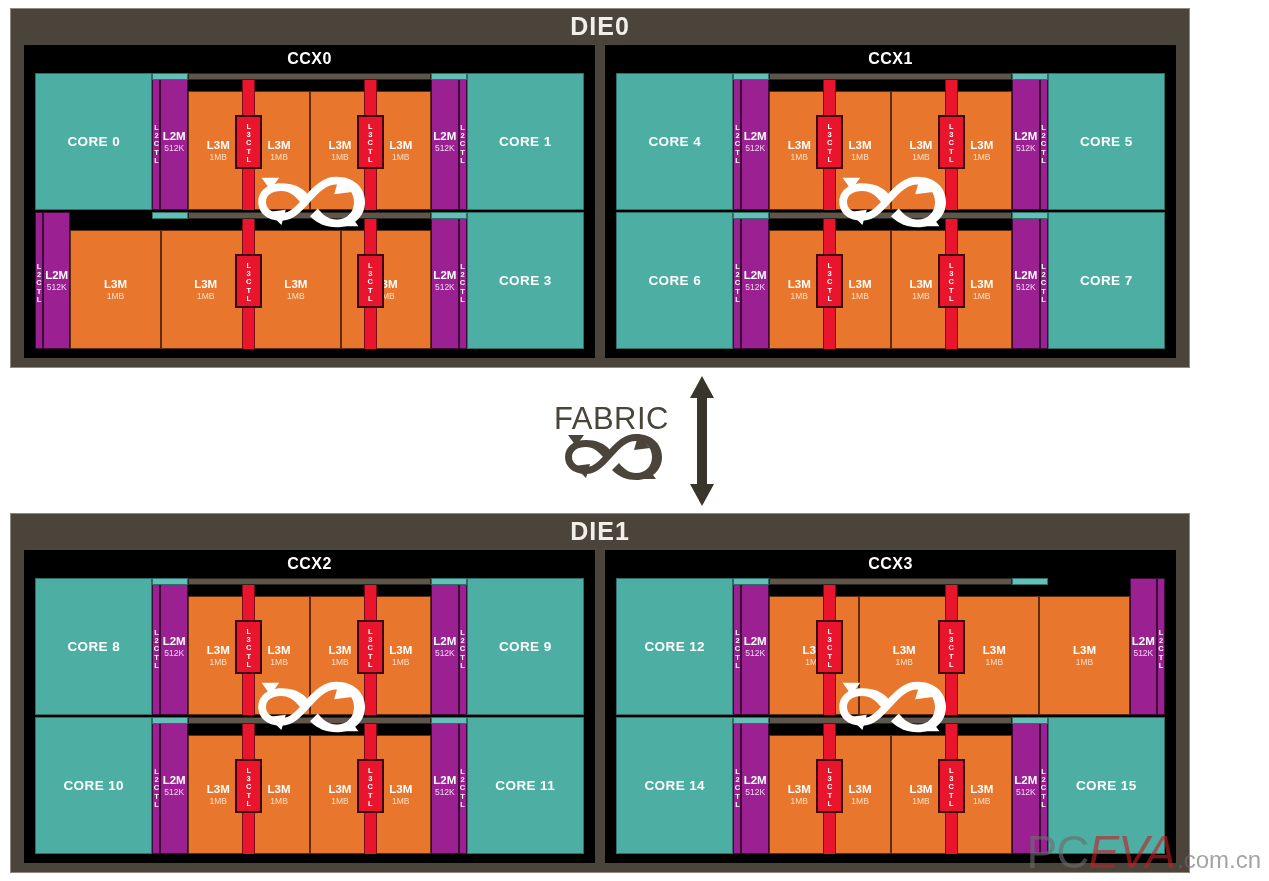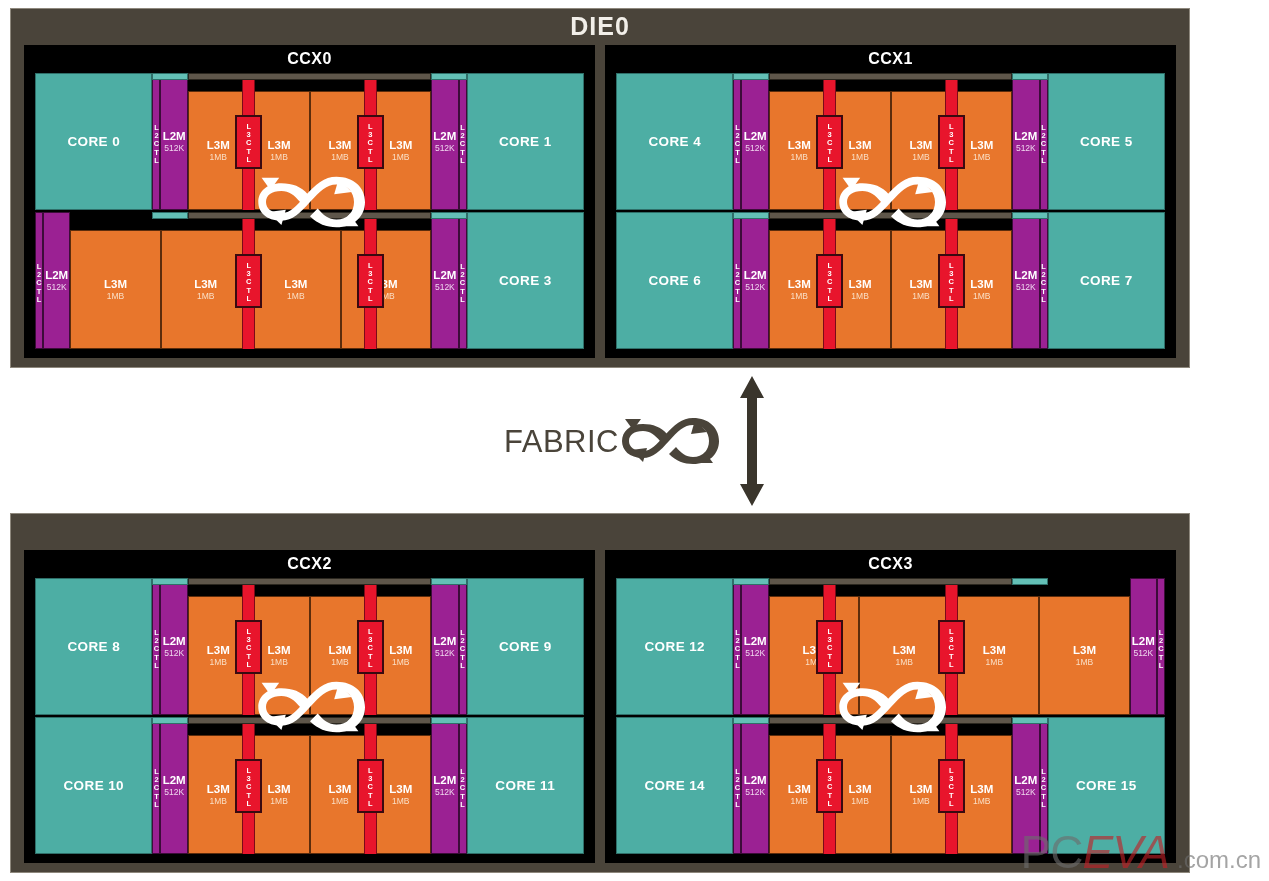--- a/index.html
+++ b/index.html
@@ -188,21 +188,21 @@
   .fabric{
     position:absolute;
     left:0;right:0;
     top:376px;height:130px;
     display:flex;
     align-items:center;
     justify-content:center;
     gap:6px;
   }
   .fabric-logo{
-    display:flex;flex-direction:row;align-items:center;justify-content:center;
+    display:flex;flex-direction:column;align-items:center;justify-content:center;
   }
   .fabric-word{
     color:#4a443a;
     font-size:31px;
     letter-spacing:.5px;
     line-height:1;
     font-family:"Liberation Sans", sans-serif;
   }
   .fabric-arrow{ margin-left:14px; }
 
@@ -213,21 +213,21 @@
     z-index:30;
     pointer-events:none;
     display:flex;
     align-items:baseline;
     font-weight:normal;
     font-style:italic;
     opacity:.62;
   }
   .wm-pc{ color:#6d6d6d; font-size:46px; font-style:normal; letter-spacing:-1px;}
   .wm-eva{ color:#c22026; font-size:46px; letter-spacing:-1px;}
-  .wm-dom{ color:#6d6d6d; font-size:24px; font-style:normal; margin-left:8px;}
+  .wm-dom{ color:#6d6d6d; font-size:24px; font-style:normal; margin-left:2px;}
 </style>
 </head>
 <body>
 
 <div class="die" id="die0">
   <div class="die-title">DIE0</div>
   <div class="die-body">
     <div class="ccx">
       <div class="ccx-title">CCX0</div>
       <div class="ccx-rows">
@@ -457,20 +457,21 @@
         <polygon points="76,2 88,14 72,16"></polygon>
       </g>
     </svg>
   </div>
   <svg class="fabric-arrow" width="26" height="130" viewBox="0 0 26 130">
     <polygon points="13,0 25,22 18,22 18,108 25,108 13,130 1,108 8,108 8,22 1,22" fill="#3a352c"></polygon>
   </svg>
 </div>
 
 <div class="die" id="die1">
+  <div class="die-title">DIE1</div>
   <div class="die-body">
     <div class="ccx">
       <div class="ccx-title">CCX2</div>
       <div class="ccx-rows">
           <div class="quad">
             <div class="blk core">
               <span class="lbl">CORE 8</span>
             </div>
             <div class="blk l2ctl">
               <span class="vtxt">L<br>2<br>C<br>T<br>L</span>

